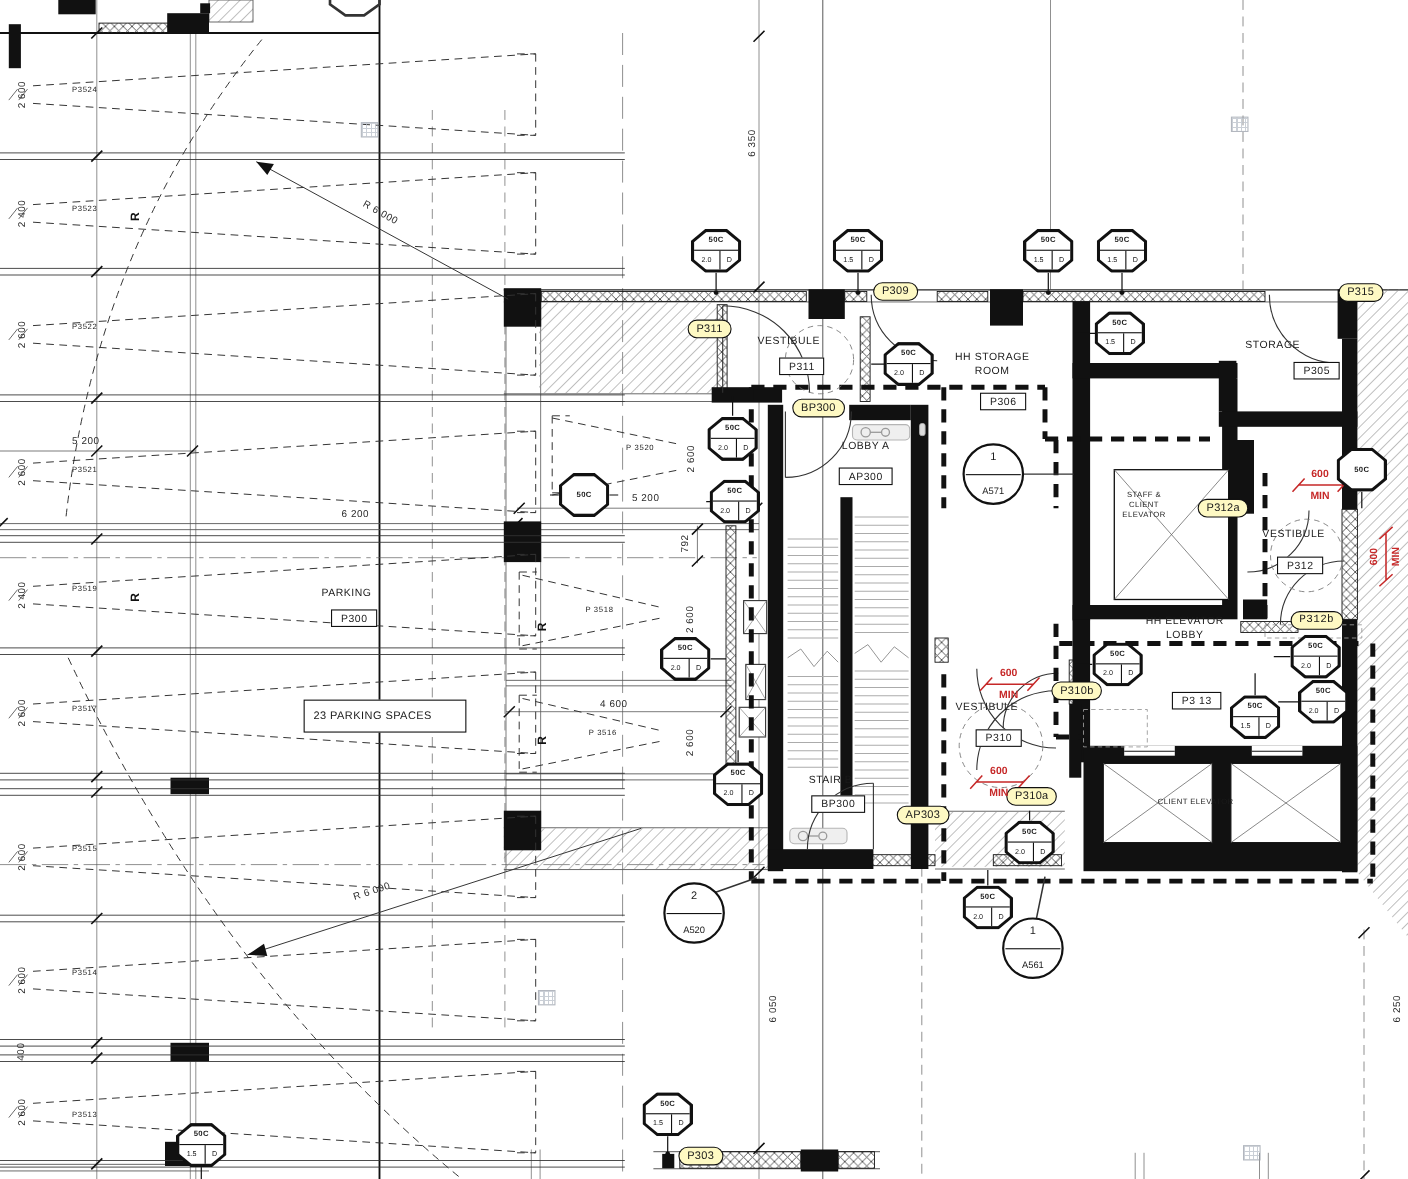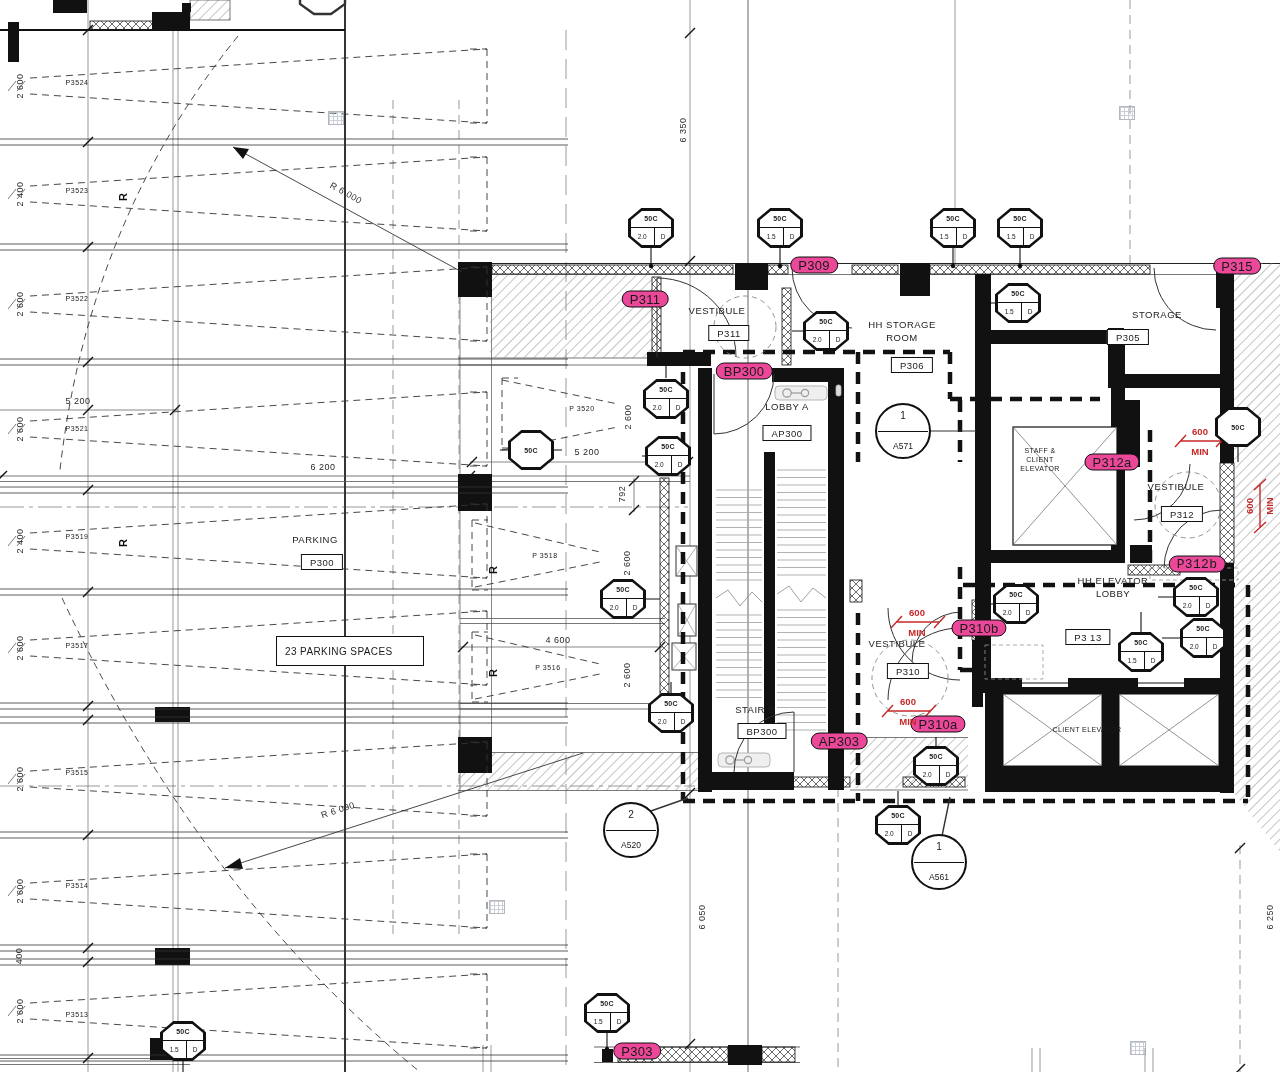--- a/index.html
+++ b/index.html
@@ -11,22 +11,22 @@
 
   .stall-label{transform:translate(-50%,-50%);font-size:7px;letter-spacing:.6px;color:#222;white-space:nowrap;}
   .dim{transform:translate(-50%,-50%);font-size:9px;color:#2a2a2a;white-space:nowrap;letter-spacing:.5px;}
   .room{transform:translate(-50%,-50%);text-align:center;font-size:9.5px;letter-spacing:.5px;
         line-height:1.35;white-space:nowrap;}
   .room.small{font-size:7px;letter-spacing:.4px;line-height:1.25;}
   .numbox{transform:translate(-50%,-50%);border:1.7px solid #111;background:#fff;padding:1.5px 8px;
         font-size:9.5px;letter-spacing:.5px;white-space:nowrap;}
   .notebox{transform:translate(-50%,-50%);border:1.3px solid #111;background:#fff;width:138px;height:28px;
         display:flex;align-items:center;padding-left:8px;font-size:10px;letter-spacing:.4px;}
-  .oval{transform:translate(-50%,-50%);border:1.9px solid #111;border-radius:10px;background:#ec4899;
-        height:15px;display:flex;align-items:center;padding:0 7px;font-size:13px;letter-spacing:.3px;white-space:nowrap;}
+  .oval{transform:translate(-50%,-50%);border:1.9px solid #111;border-radius:10px;background:#fef9c3;
+        height:15px;display:flex;align-items:center;padding:0 7px;font-size:10px;letter-spacing:.3px;white-space:nowrap;}
   .cmark{transform:translate(-50%,-50%);width:52px;height:52px;border:2.2px solid #111;border-radius:50%;
         background:#fff;}
   .cmark::before{content:'';position:absolute;left:1px;right:1px;top:50%;border-top:1.6px solid #111;}
   .cmark .n{position:absolute;top:5px;left:0;right:0;text-align:center;font-size:10px;}
   .cmark .s{position:absolute;bottom:6px;left:0;right:0;text-align:center;font-size:8.5px;}
   .oct{transform:translate(-50%,-50%);width:46px;height:40px;}
   .oct .shape{position:absolute;inset:0;background:#111;
         clip-path:polygon(29% 0,71% 0,100% 28%,100% 72%,71% 100%,29% 100%,0 72%,0 28%);}
   .oct .in{position:absolute;inset:2.6px;background:#fff;display:flex;flex-direction:column;
         clip-path:polygon(29% 0,71% 0,100% 28%,100% 72%,71% 100%,29% 100%,0 72%,0 28%);}
@@ -483,30 +483,30 @@
       </div>
       <div class="numbox" style="left: 729px; top: 333px;">P311</div>
       <div class="room" style="left: 902px; top: 332px;">
         <div>HH STORAGE</div>
         <div>ROOM</div>
       </div>
       <div class="numbox" style="left: 912px; top: 365px;">P306</div>
       <div class="room" style="left: 1157px; top: 315px;">
         <div>STORAGE</div>
       </div>
-      <div class="numbox" style="left: 1128px; top: 337px;">P305</div>
+      <div class="numbox" style="left: 1197px; top: 337px;">P305</div>
       <div class="room" style="left: 787px; top: 407px;">
         <div>LOBBY A</div>
       </div>
       <div class="numbox" style="left: 787px; top: 433px;">AP300</div>
       <div class="room" style="left: 755px; top: 710px;">
         <div>STAIR B</div>
       </div>
       <div class="numbox" style="left: 762px; top: 731px;">BP300</div>
-      <div class="room" style="left: 1077px; top: 588px; margin-left: 36px;">
+      <div class="room" style="left: 1077px; top: 572px;">
         <div>HH ELEVATOR</div>
         <div>LOBBY</div>
       </div>
       <div class="numbox" style="left: 1088px; top: 637px;">P3 13</div>
       <div class="room" style="left: 1176px; top: 487px;">
         <div>VESTIBULE</div>
       </div>
       <div class="numbox" style="left: 1182px; top: 514px;">P312</div>
       <div class="room" style="left: 897px; top: 644px;">
         <div>VESTIBULE</div>

